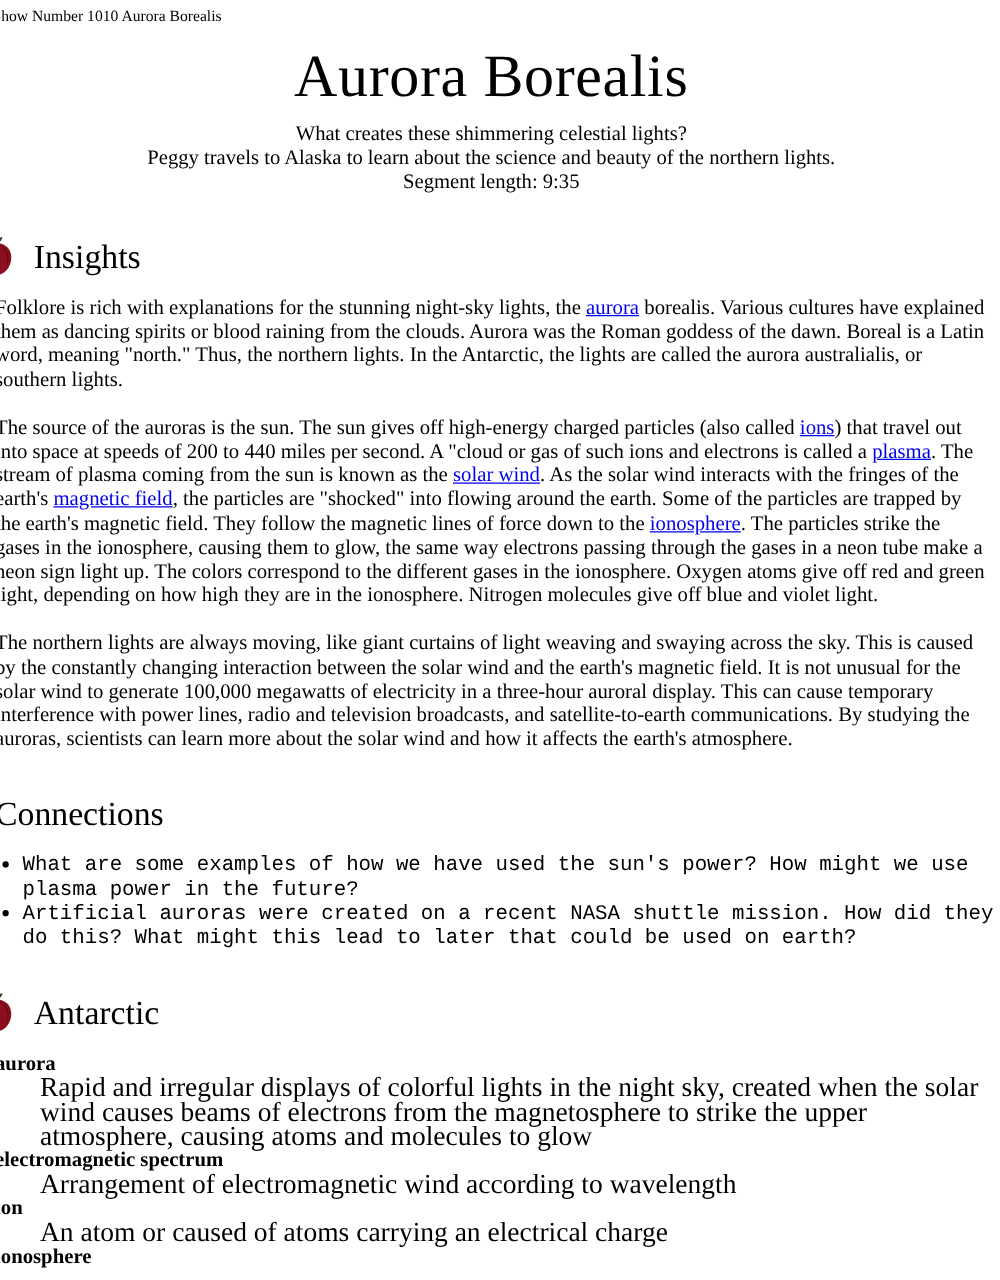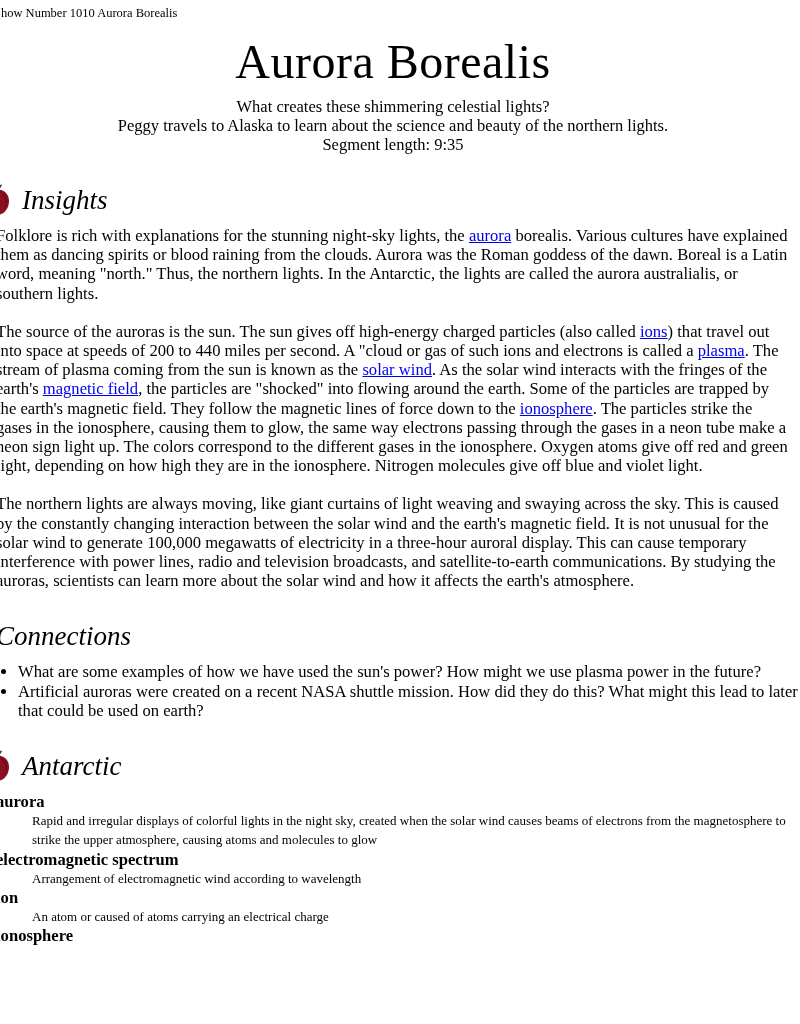--- a/index.html
+++ b/index.html
@@ -72,22 +72,21 @@
     flex: 0 0 26px;
     position: relative;
     margin-left: -12px;
   }
   .apple-icon svg { display: block; }
 
   .section-title {
     font-size: 27px;
     line-height: 32px;
     font-weight: normal;
-    margin: 4px;
-    font-style: italic;
+    margin: 9px;
   }
   .section-title.no-icon {
     margin-left: 0px;
   }
 
   p.body-text {
     font-size: 16.6px;
     line-height: 19.2px;
     margin: 0 0 19px 0;
     max-width: 796px;
@@ -101,33 +100,34 @@
   ul.connections-list {
     list-style: disc;
     margin: 4px 0 0 0;
     padding-left: 22px;
     font-size: 16.6px;
     line-height: 19.2px;
   }
   ul.connections-list li {
     margin-bottom: 0px;
     max-width: 790px;
+    font-family: Liberation Mono, monospace;
   }
 
   dl.vocab {
     margin: 4px 0 0 0;
   }
   dl.vocab dt {
     font-weight: bold;
     font-size: 16.6px;
     line-height: 19.2px;
   }
   dl.vocab dd {
     margin: 0 0 0 36px;
-    font-size: 13px;
+    font-size: 22px;
     line-height: 19.2px;
     max-width: 760px;
   }
 </style>
 </head>
 <body>
 
 <div id="page">
 
   <div class="show-number">Show Number 1010 Aurora Borealis</div>

